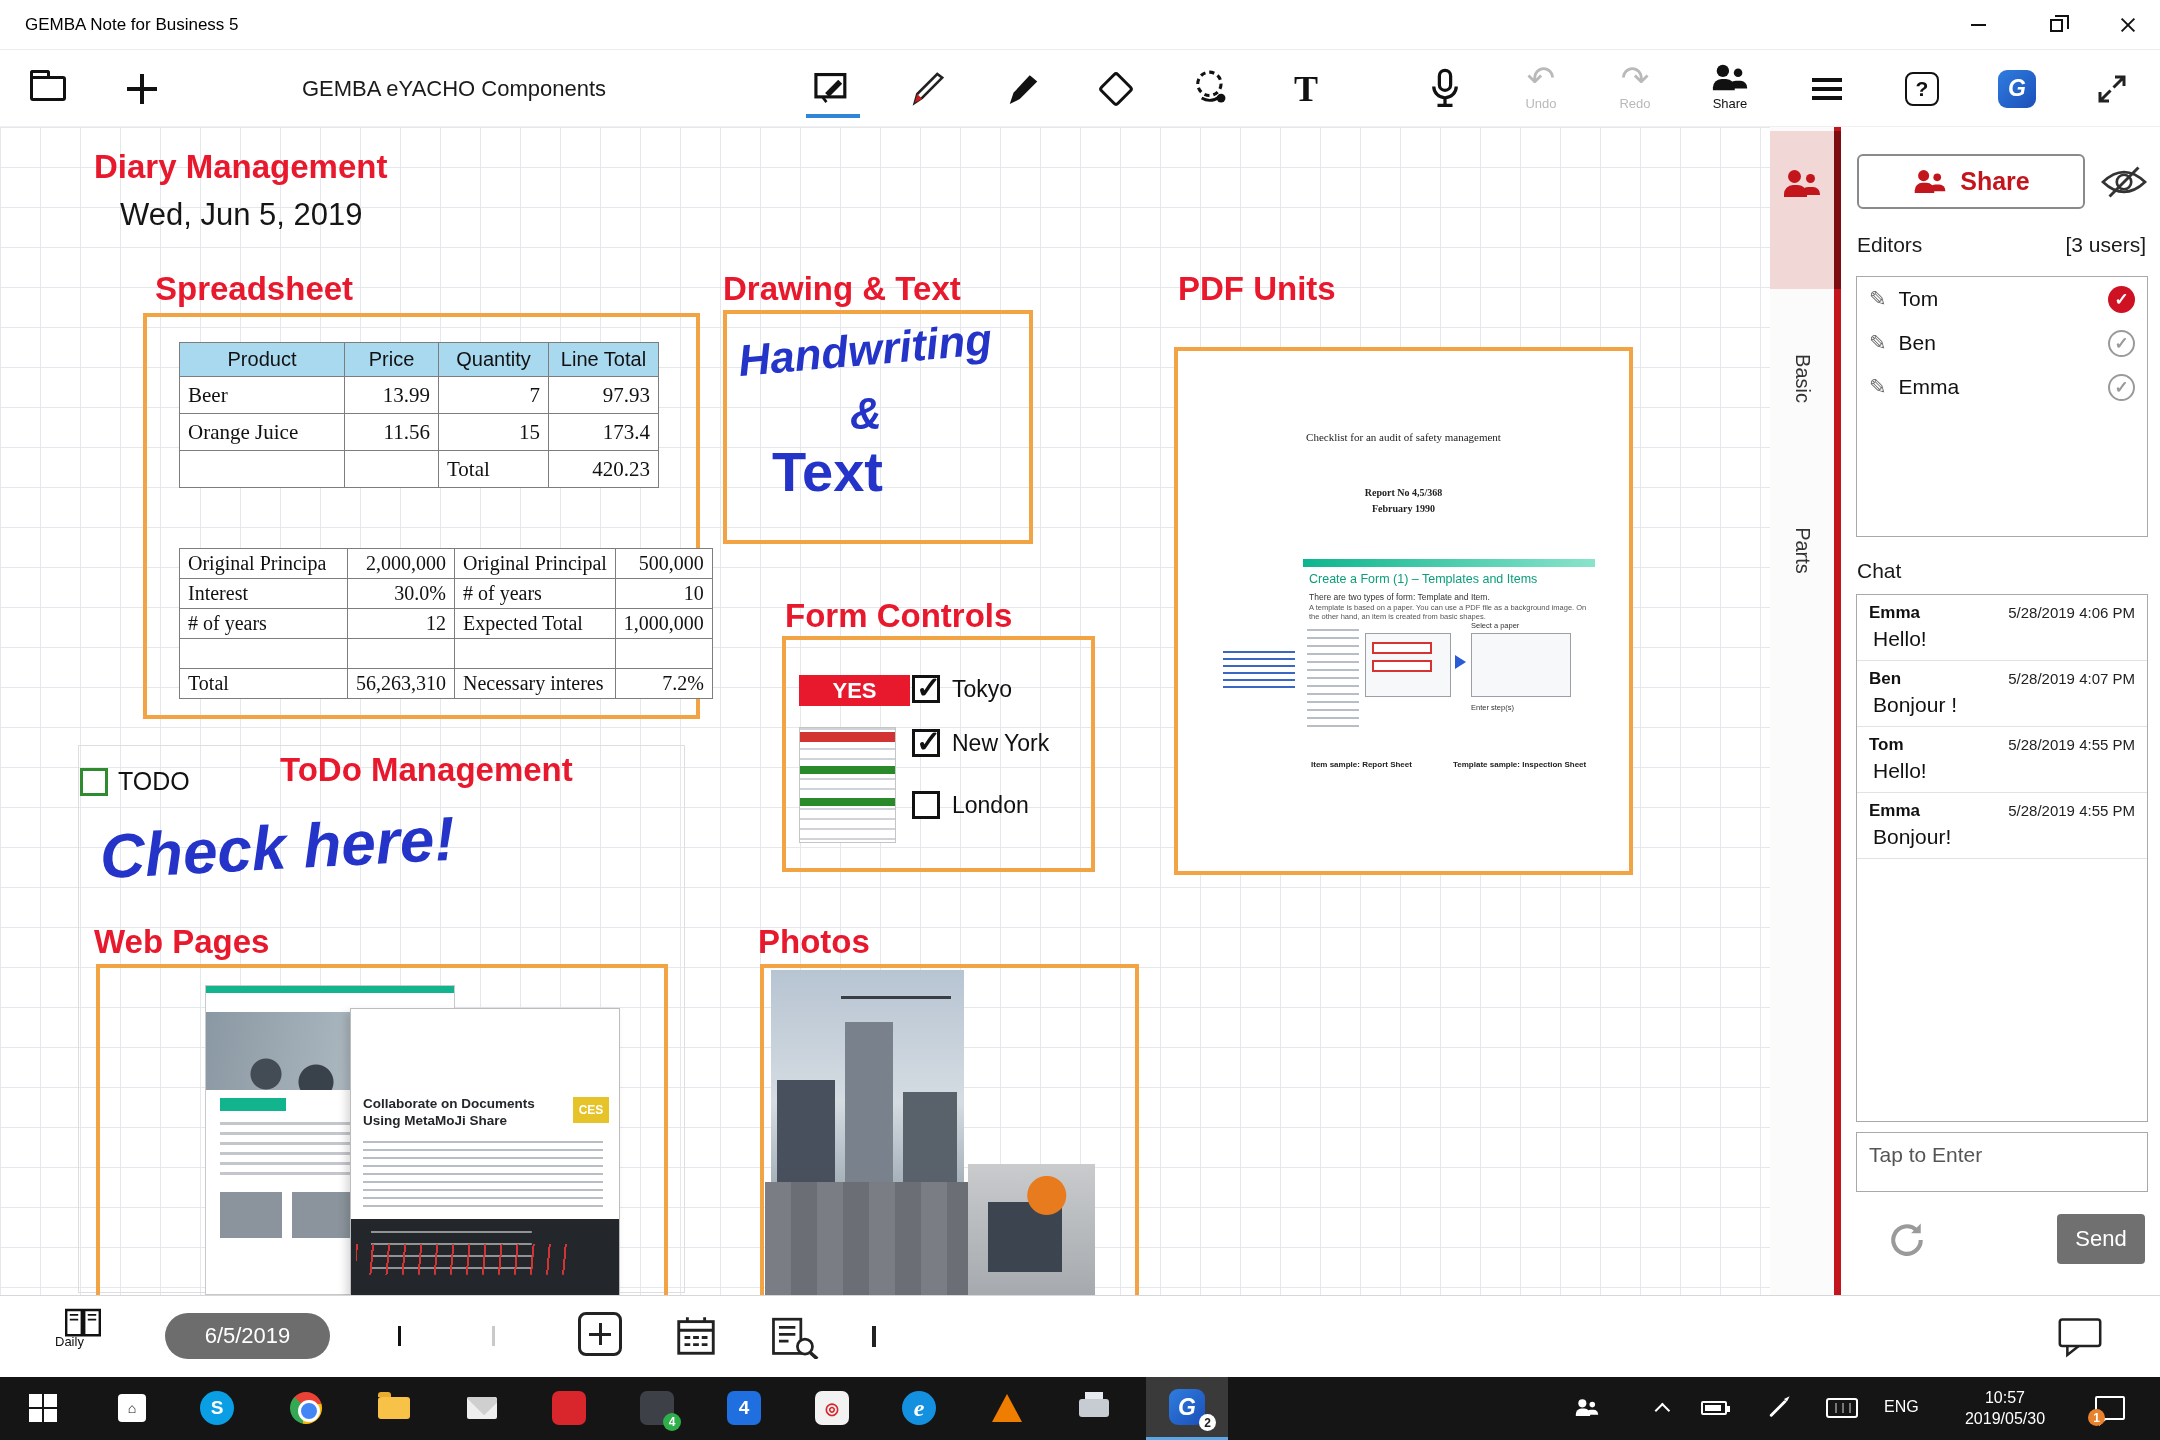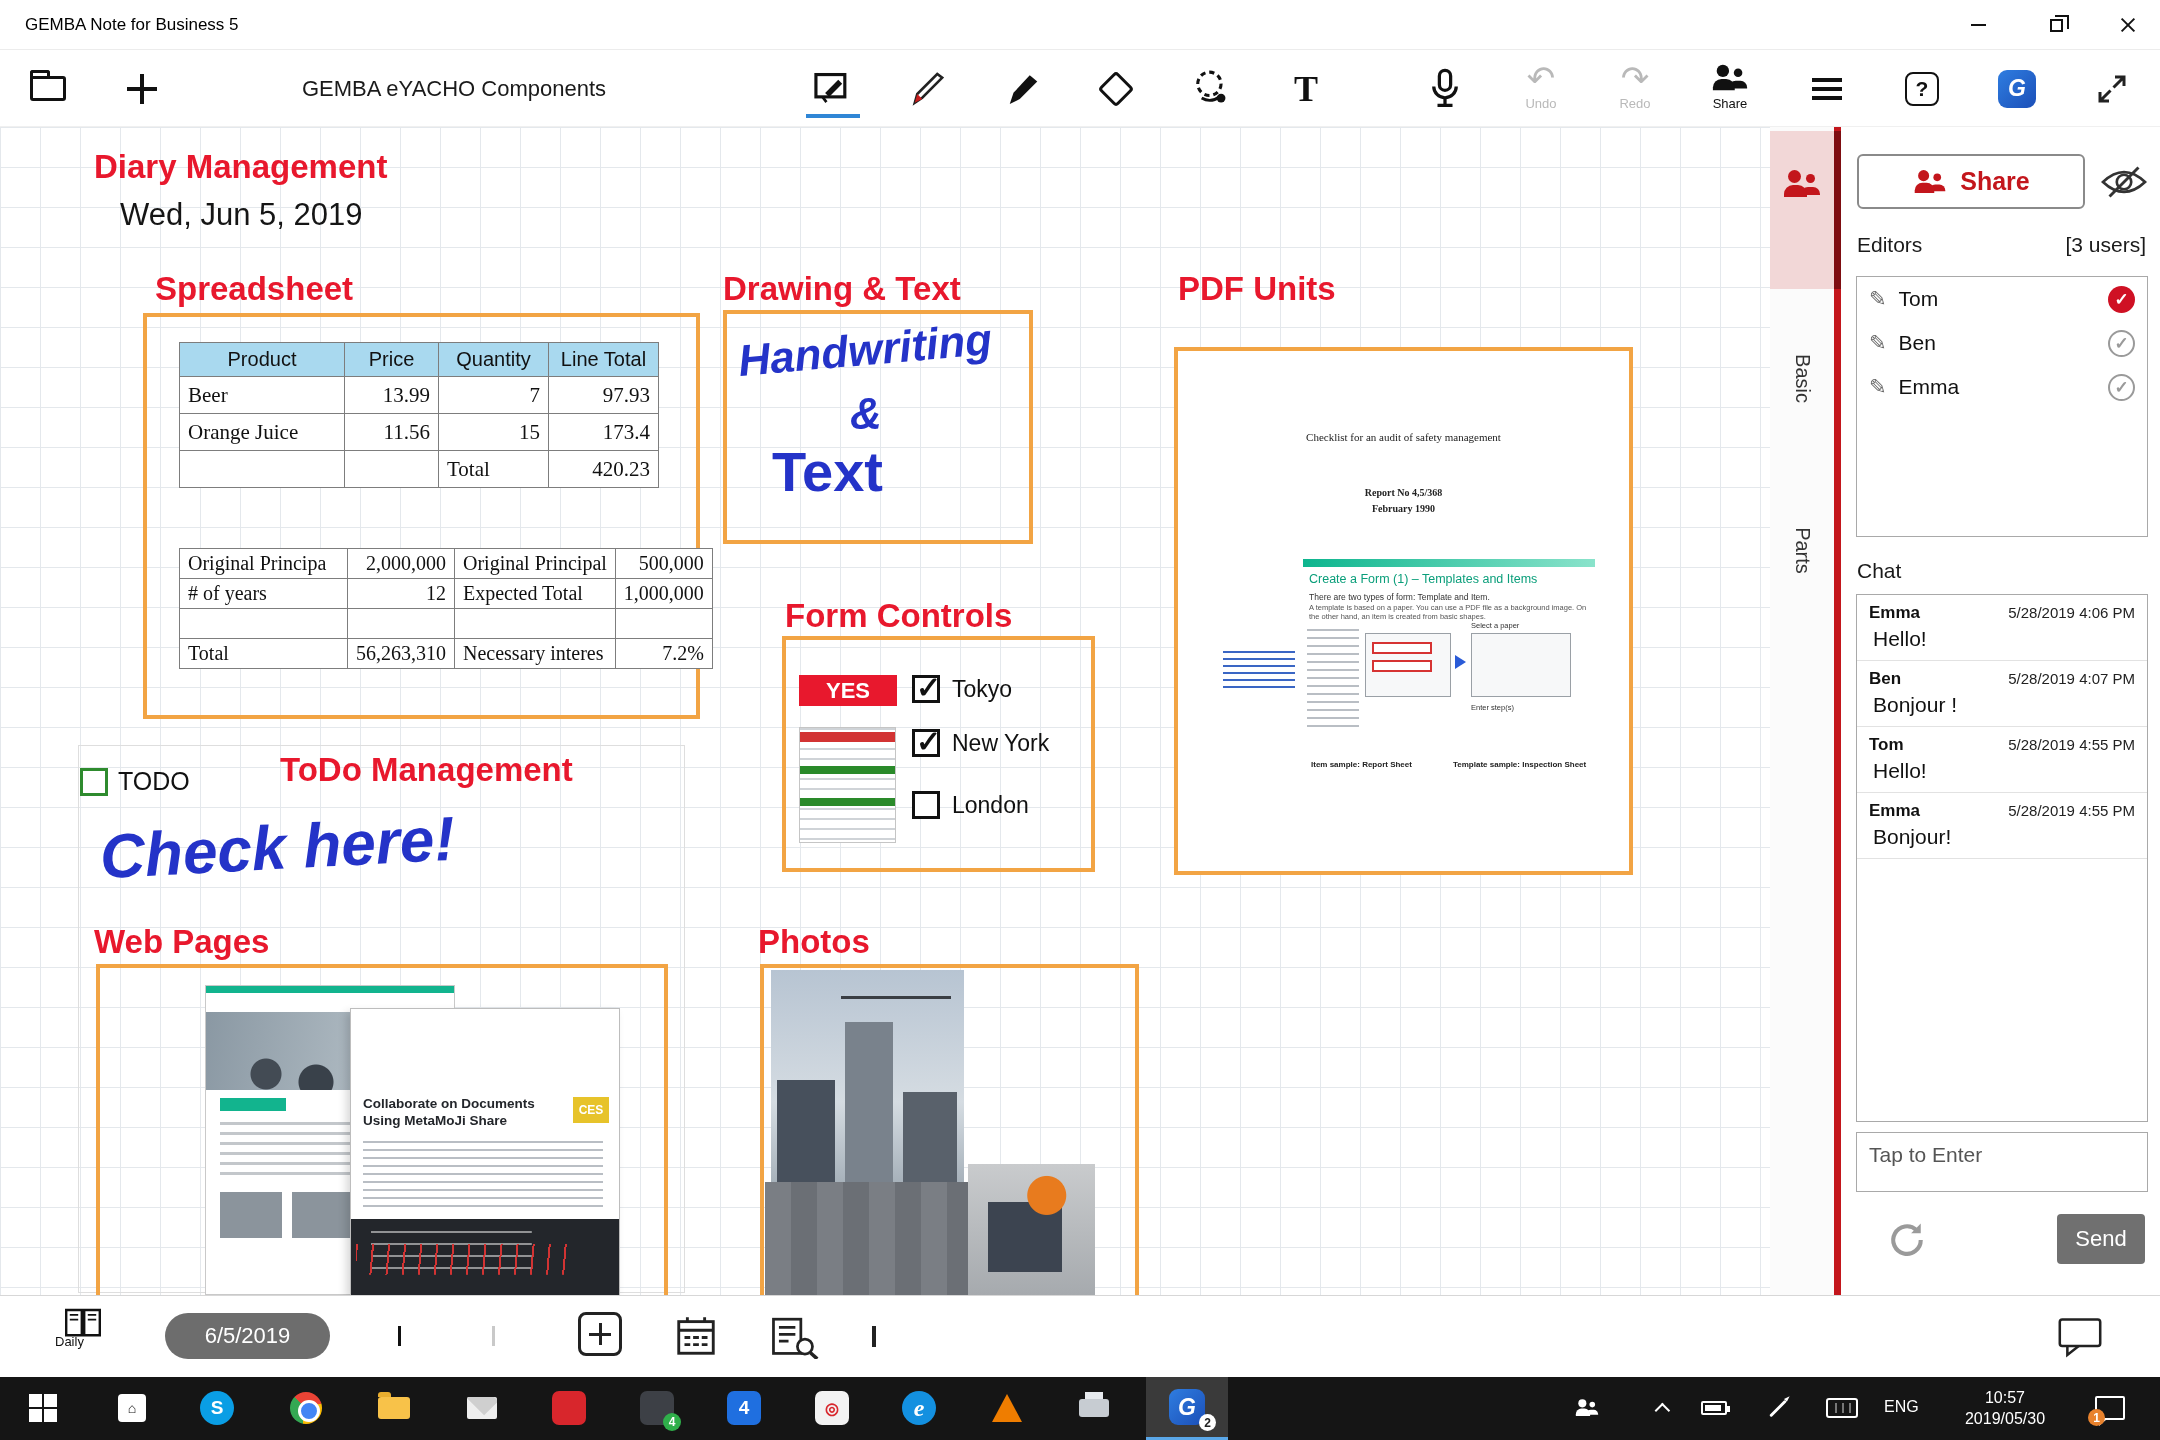--- a/index.html
+++ b/index.html
@@ -260,20 +260,26 @@
         <col style="width:80px">
       </colgroup>
     <tbody>
       <tr>
           <td>Original Principa</td>
           <td class="num">2,000,000</td>
           <td>Original Principal</td>
           <td class="num">500,000</td>
         </tr>
       <tr>
+          <td>Interest</td>
+          <td class="num">30.0%</td>
+          <td># of years</td>
+          <td class="num">10</td>
+        </tr>
+      <tr>
           <td># of years</td>
           <td class="num">12</td>
           <td>Expected Total</td>
           <td class="num">1,000,000</td>
         </tr>
       <tr>
           <td></td>
           <td></td>
           <td></td>
           <td></td>
@@ -313,21 +319,21 @@
       <div style="position:absolute;left:168px;top:62px;font-size:7.5px;color:#333">Select a paper</div>
       <div class="gbox lines" style="left:168px;top:74px;width:100px;height:64px"></div>
       <div style="position:absolute;left:168px;top:144px;font-size:7.5px;color:#333">Enter step(s)</div>
       <div style="position:absolute;left:8px;bottom:6px;font-size:8px;font-weight:bold;color:#222">Item sample: Report Sheet</div>
       <div style="position:absolute;left:150px;bottom:6px;font-size:8px;font-weight:bold;color:#222">Template sample: Inspection Sheet</div>
     </div>
   </div>
 
   <div class="rh" style="left:785px;top:470px">Form Controls</div>
   <div class="obox" style="left:782px;top:509px;width:313px;height:236px"></div>
-  <div style="position:absolute;left:799px;top:548px;width:98px;height:31px;background:var(--red);color:#fff;font-weight:bold;font-size:22px;display:flex;align-items:center;justify-content:center">YES</div>
+  <div style="position:absolute;left:799px;top:548px;width:111px;height:31px;background:var(--red);color:#fff;font-weight:bold;font-size:22px;display:flex;align-items:center;justify-content:center">YES</div>
   <div class="formrow" style="left:912px;top:548px">
     <span class="cb on"></span>
     <span>Tokyo</span>
   </div>
   <div class="formrow" style="left:912px;top:602px">
     <span class="cb on"></span>
     <span>New York</span>
   </div>
   <div class="formrow" style="left:912px;top:664px">
     <span class="cb"></span>

